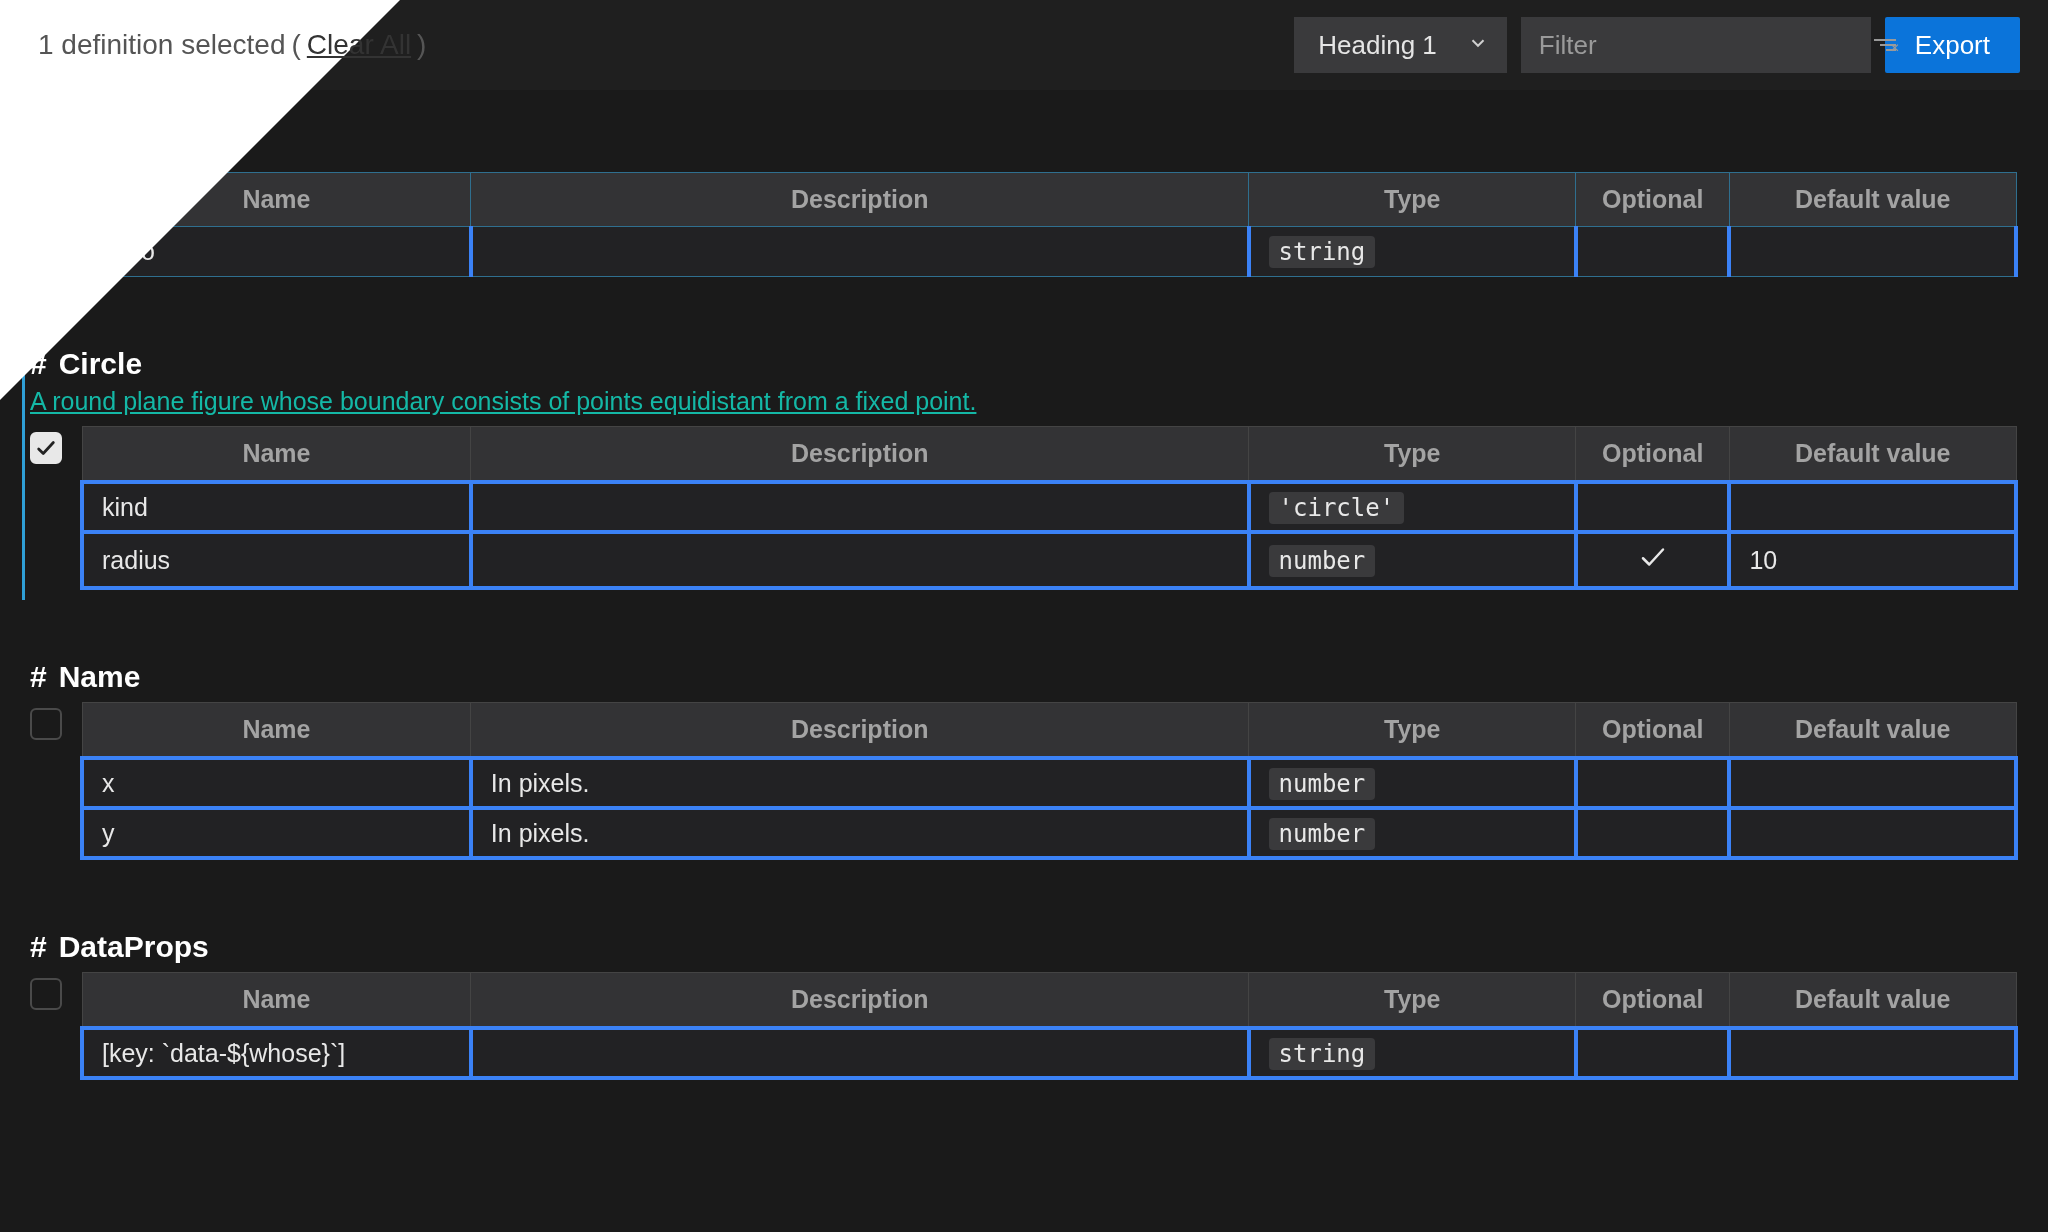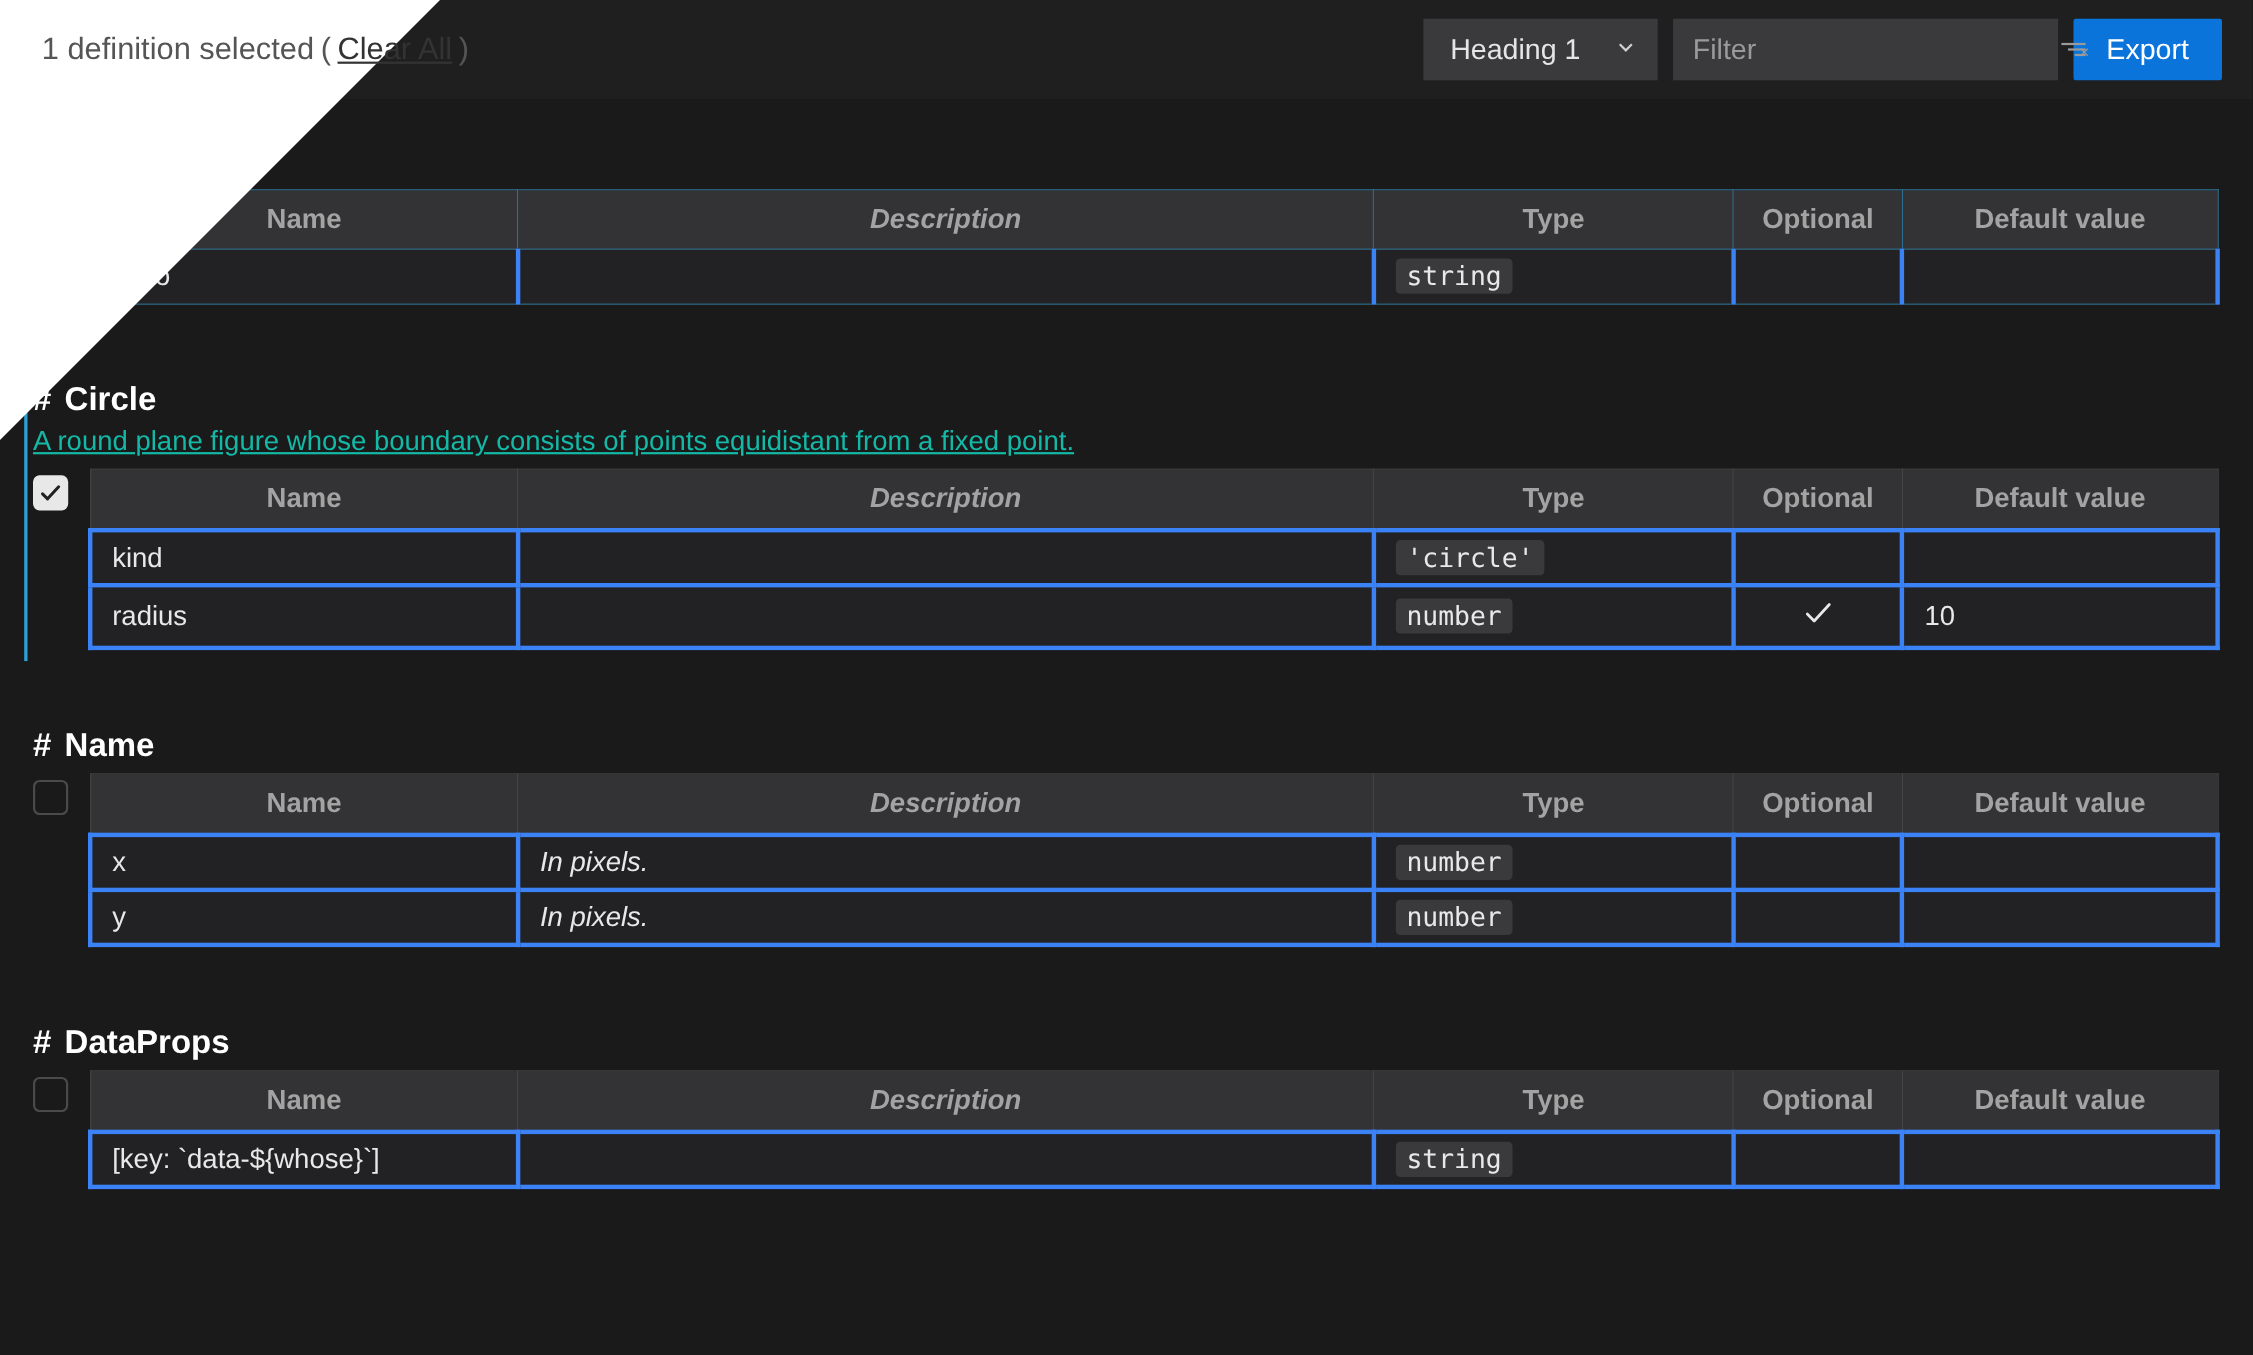--- a/index.html
+++ b/index.html
@@ -148,21 +148,21 @@
   }
   td {
     border: 4px solid #3b82f6;
     padding: 8px 18px;
     font-size: 25px;
     background: #222224;
     vertical-align: middle;
     height: 50px;
   }
   .col-name { width: 19%; text-align:left; }
-  .col-desc { width: 38%; text-align:left;font-style:italic;}
+  .col-desc { width: 38%; text-align:left;}
   .col-type { width: 16%; text-align:left;}
   .col-opt  { width: 7.5%; text-align:center;}
   .col-def  { width: 14%; text-align:left;}
   th.col-name,th.col-desc,th.col-type,th.col-opt,th.col-def{ text-align:center;}
   .code {
     font-family: ui-monospace, SFMono-Regular, Menlo, Consolas, monospace;
     background: #3a3a3c;
     padding: 2px 10px;
     border-radius: 4px;
     font-size: 24px;

